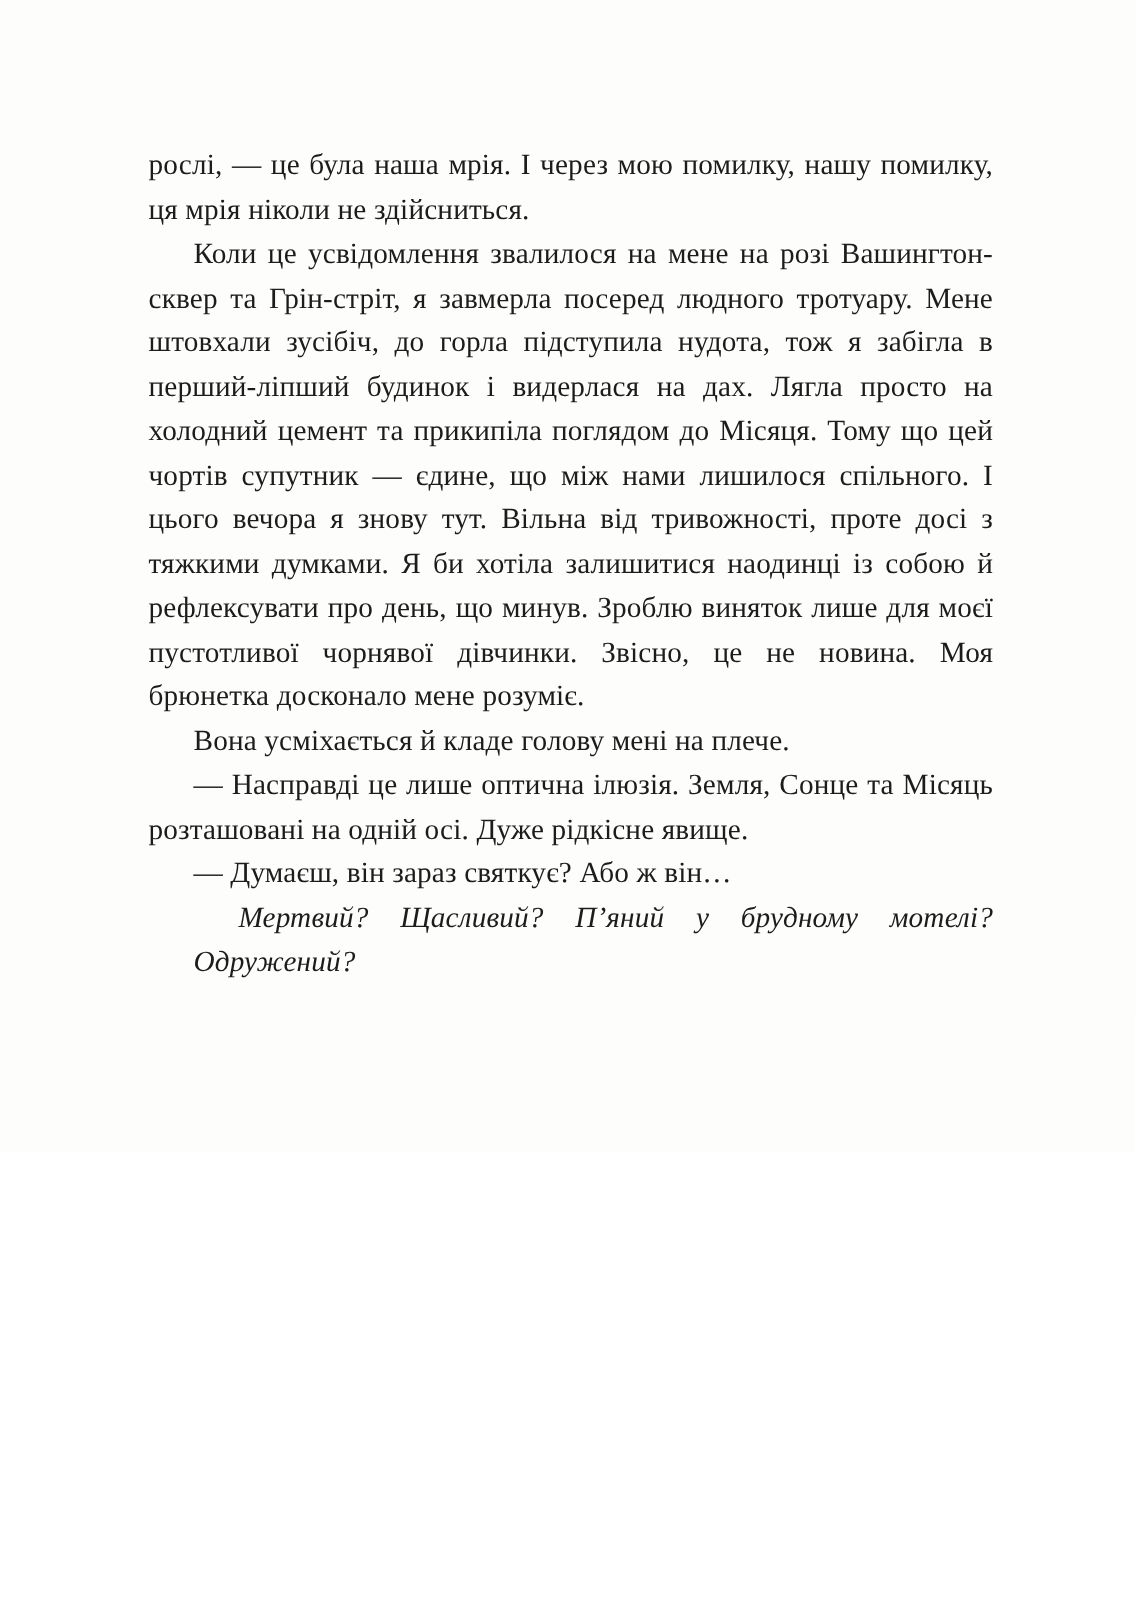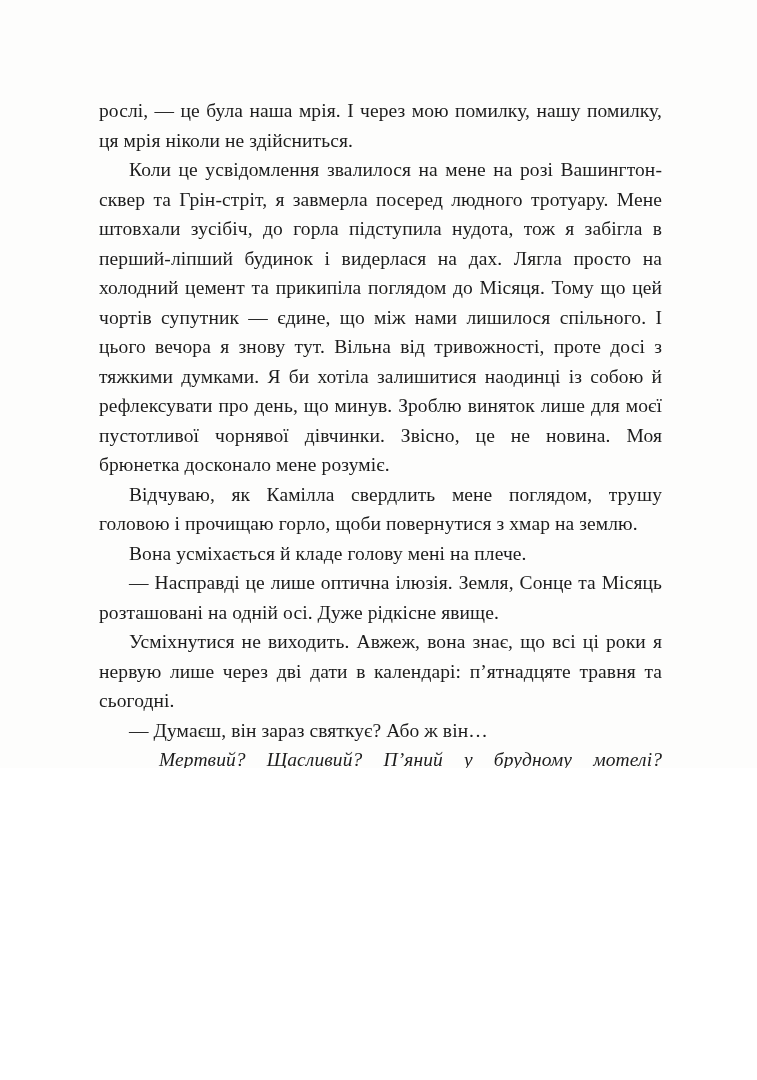--- a/index.html
+++ b/index.html
@@ -47,21 +47,19 @@
     color: #1c1c1c;
   }
 </style>
 </head>
 <body>
 
 <div class="page">
   <div class="text-block">
       <p>рослі, — це була наша мрія. І через мою помилку, нашу помилку, ця мрія ніколи не здійсниться.</p>
       <p class="indent">Коли це усвідомлення звалилося на мене на розі Вашингтон-сквер та Грін-стріт, я завмерла посеред людного тротуару. Мене штовхали зусібіч, до горла підступила нудота, тож я забігла в перший-ліпший будинок і видерлася на дах. Лягла просто на холодний цемент та прикипіла поглядом до Місяця. Тому що цей чортів супутник — єдине, що між нами лишилося спільного. І цього вечора я знову тут. Вільна від тривожності, проте досі з тяжкими думками. Я би хотіла залишитися наодинці із собою й рефлексувати про день, що минув. Зроблю виняток лише для моєї пустотливої чорнявої дівчинки. Звісно, це не новина. Моя брюнетка досконало мене розуміє.</p>
-      <p class="indent">Відчуваю, як Камілла свердлить мене поглядом, трушу головою і прочищаю горло, щоби повернутися з хмар на землю.</p>
       <p class="indent">Вона усміхається й кладе голову мені на плече.</p>
       <p class="indent">— Насправді це лише оптична ілюзія. Земля, Сонце та Місяць розташовані на одній осі. Дуже рідкісне явище.</p>
-      <p class="indent">Усміхнутися не виходить. Авжеж, вона знає, що всі ці роки я нервую лише через дві дати в календарі: п’ятнадцяте травня та сьогодні.</p>
       <p class="indent">— Думаєш, він зараз святкує? Або ж він…</p>
       <p class="indent italic">Мертвий? Щасливий? П’яний у брудному мотелі? Одружений?</p>
     </div>
   <div class="page-number">23</div>
 </div>
 
 </body></html>

